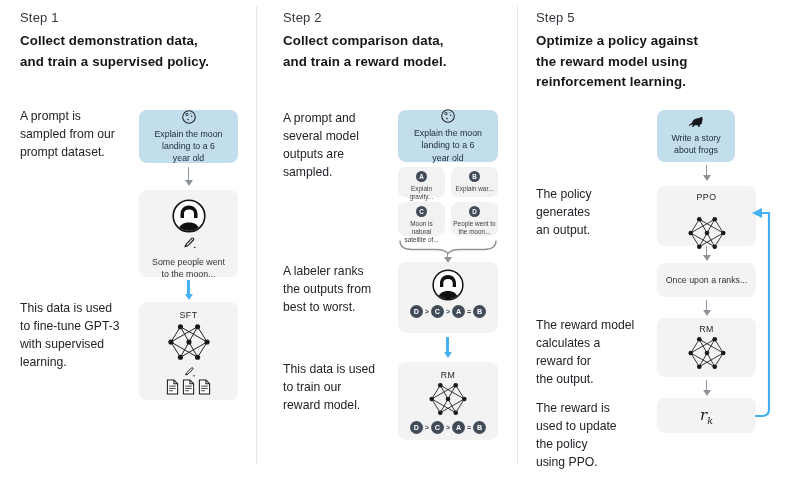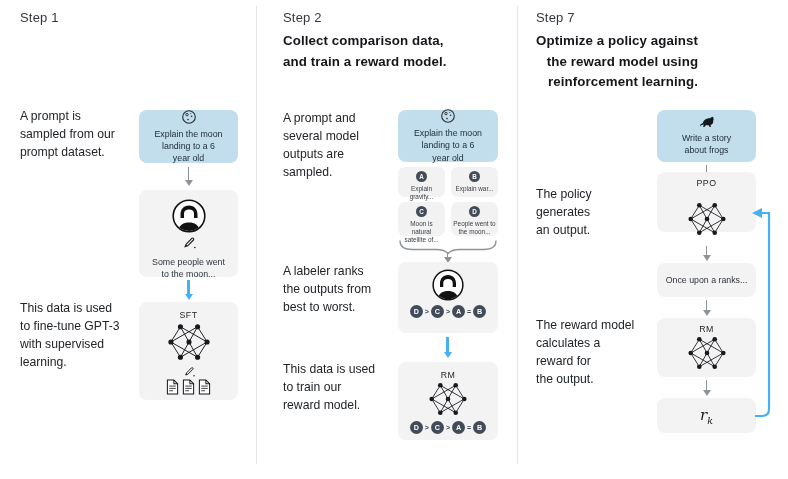--- a/index.html
+++ b/index.html
@@ -42,20 +42,22 @@
 </style>
 </head>
 <body>
 
 <div class="canvas">
 
   <div class="divider" style="left:256px;"></div>
   <div class="divider" style="left:517px;"></div>
 
   <div class="step-label" style="left:20px;top:10px;">Step 1</div>
+  <div class="col-title" style="left:20px;top:31px;">Collect demonstration data,
+and train a supervised policy.</div>
   <div class="para" style="left:20px;top:107px;">A prompt is
 sampled from our
 prompt dataset.</div>
   <div class="para" style="left:20px;top:299px;">This data is used
 to fine-tune GPT-3
 with supervised
 learning.</div>
 
   <div class="prompt-box" style="left:139px;top:110px;width:99px;height:53px;">
     <span>
@@ -285,48 +287,52 @@
       <span class="chip">D</span>
       <span class="rank-sep">&gt;</span>
       <span class="chip">C</span>
       <span class="rank-sep">&gt;</span>
       <span class="chip">A</span>
       <span class="rank-sep">=</span>
       <span class="chip">B</span>
     </div>
   </div>
 
-  <div class="step-label" style="left:536px;top:10px;">Step 7</div>
-  <div class="col-title" style="left:536px;top:31px;text-align:right;">Optimize a policy against
+  <div class="step-label" style="left:536px;top:10px;">Step 5</div>
+  <div class="col-title" style="left:536px;top:31px;">Optimize a policy against
 the reward model using
 reinforcement learning.</div>
   <div class="para" style="left:536px;top:185px;">The policy
 generates
 an output.</div>
   <div class="para" style="left:536px;top:316px;">The reward model
 calculates a
 reward for
 the output.</div>
-
-  <div class="prompt-box" style="left:657px;top:110px;width:99px;height:52px;">
+  <div class="para" style="left:536px;top:399px;">The reward is
+used to update
+the policy
+using PPO.</div>
+
+  <div class="prompt-box" style="left:657px;top:110px;width:78px;height:52px;">
     <span>
       <svg width="16" height="13" viewBox="0 0 16 13">
         <path d="M12.3,1.6 a1.1,1.1 0 1 1 2.1,0.8 c0.4,0.8 0.3,1.7 -0.3,2.3 c0.5,1.9 -0.7,3.7 -2.7,4.3 l0.9,1.7 l-2,0 l-0.6,-1.4 c-0.9,0.1 -1.9,0 -2.7,-0.4 l-1.2,1.8 l-2,0 l1.2,-2.1 c-2.1,0.3 -3.7,1 -4,1.9 c-0.4,-1.5 0.8,-2.9 2.9,-3.6 c0.6,-2.7 3.4,-4.6 6.5,-4.7 Z" fill="#15181c"></path>
       </svg>
     </span>
     <div class="box-text">Write a story
 about frogs</div>
   </div>
 
   <div class="v-arrow gray" style="left:701px;top:165px;height:16px;">
       <i class="stem"></i>
       <i class="head"></i>
     </div>
 
-  <div class="panel" style="left:657px;top:172px;width:99px;height:60px;gap:12px;">
+  <div class="panel" style="left:657px;top:186px;width:99px;height:60px;gap:12px;">
     <div class="box-label" style="margin-top:6px;">PPO</div>
     <span style="margin-top:1px;">
       <svg width="44" height="36" viewBox="0 0 48 42">
         <g stroke="#17191c" stroke-width="1">
           <line x1="15" y1="5" x2="5" y2="21"></line>
             <line x1="15" y1="5" x2="24" y2="21"></line>
             <line x1="15" y1="5" x2="43" y2="21"></line>
           <line x1="33" y1="5" x2="5" y2="21"></line>
             <line x1="33" y1="5" x2="24" y2="21"></line>
             <line x1="33" y1="5" x2="43" y2="21"></line>

